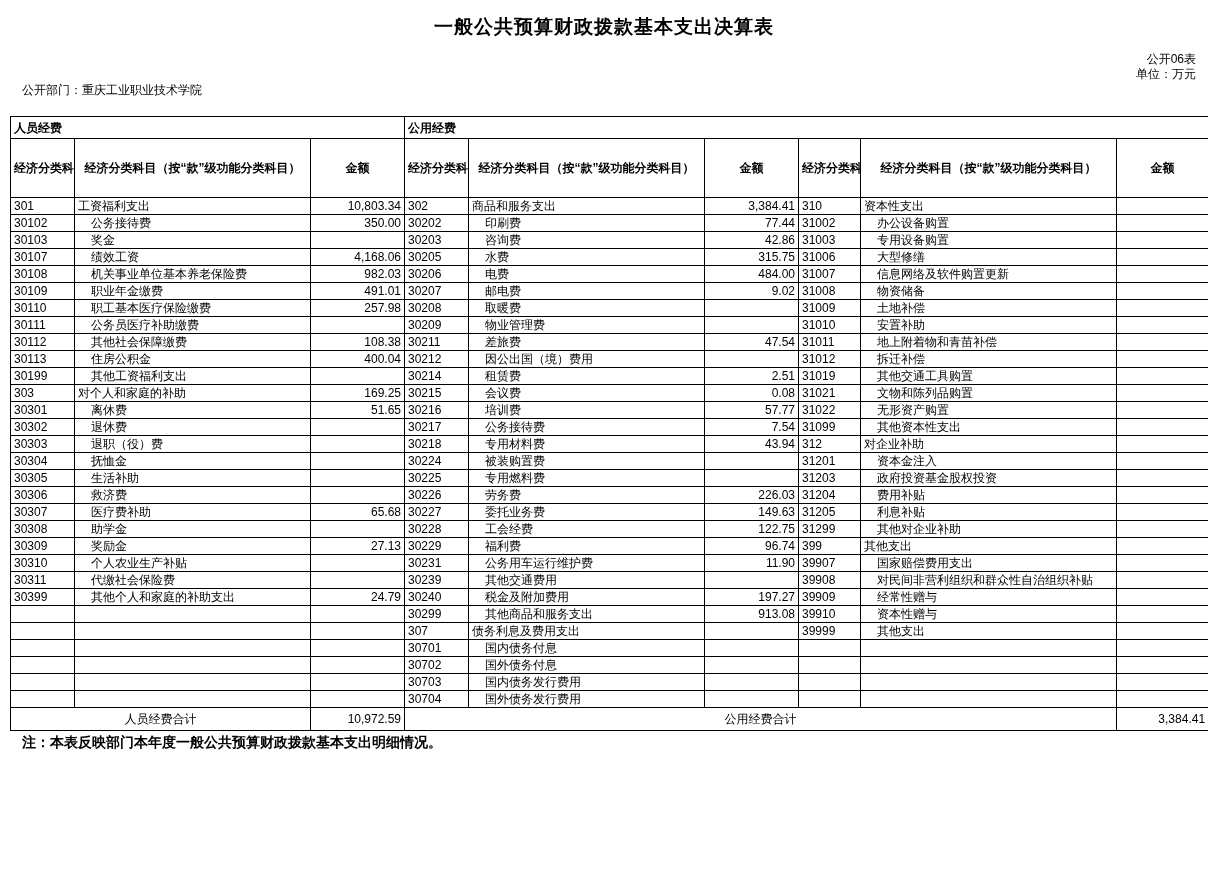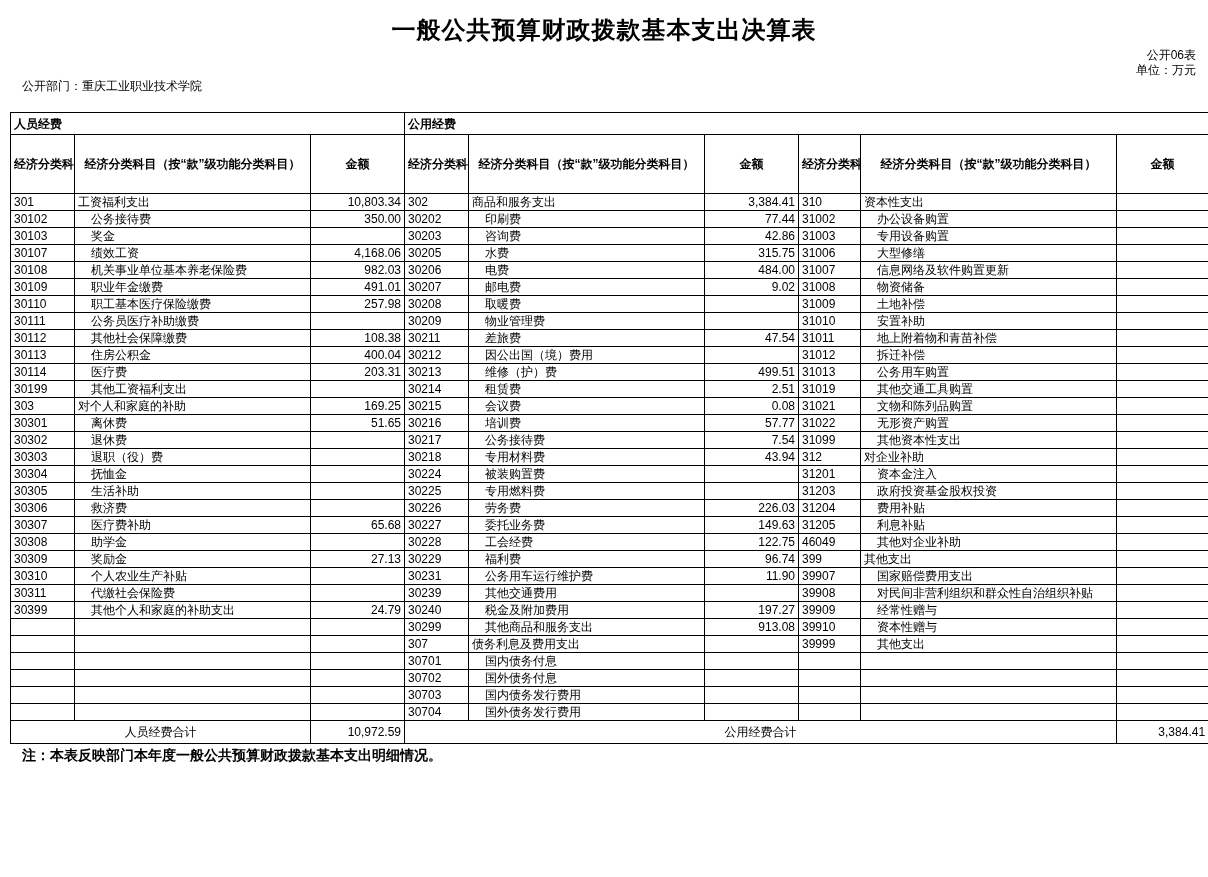--- a/index.html
+++ b/index.html
@@ -17,31 +17,31 @@
   }
   .page {
     width: 1208px;
     height: 877px;
     position: relative;
     box-sizing: border-box;
     padding: 0 10px;
   }
   .doc-title {
     text-align: center;
-    font-size: 24px;
+    font-size: 19px;
     font-weight: bold;
     letter-spacing: 1px;
     margin: 14px 0 2px 0;
   }
   .meta-right {
     text-align: right;
     font-size: 12px;
     line-height: 15px;
     margin-right: 2px;
-    margin-top: 2px;
+    margin-top: 12px;
   }
   .meta-left {
     font-size: 12px;
     line-height: 15px;
     margin-left: 12px;
     margin-top: 1px;
     margin-bottom: 18px;
   }
   table.main {
     border-collapse: collapse;
@@ -242,31 +242,20 @@
           <td class="name indent1">住房公积金</td>
           <td class="amt">400.04</td>
           <td class="code">30212</td>
           <td class="name indent1">因公出国（境）费用</td>
           <td class="amt"></td>
           <td class="code">31012</td>
           <td class="name indent1">拆迁补偿</td>
           <td class="amt"></td>
         </tr>
         <tr>
-          <td class="code">30114</td>
-          <td class="name indent1">医疗费</td>
-          <td class="amt">203.31</td>
-          <td class="code">30213</td>
-          <td class="name indent1">维修（护）费</td>
-          <td class="amt">499.51</td>
-          <td class="code">31013</td>
-          <td class="name indent1">公务用车购置</td>
-          <td class="amt"></td>
-        </tr>
-        <tr>
           <td class="code">30199</td>
           <td class="name indent1">其他工资福利支出</td>
           <td class="amt"></td>
           <td class="code">30214</td>
           <td class="name indent1">租赁费</td>
           <td class="amt">2.51</td>
           <td class="code">31019</td>
           <td class="name indent1">其他交通工具购置</td>
           <td class="amt"></td>
         </tr>
@@ -358,21 +347,21 @@
           <td class="name indent1">利息补贴</td>
           <td class="amt"></td>
         </tr>
         <tr>
           <td class="code">30308</td>
           <td class="name indent1">助学金</td>
           <td class="amt"></td>
           <td class="code">30228</td>
           <td class="name indent1">工会经费</td>
           <td class="amt">122.75</td>
-          <td class="code">46049</td>
+          <td class="code">31299</td>
           <td class="name indent1">其他对企业补助</td>
           <td class="amt"></td>
         </tr>
         <tr>
           <td class="code">30309</td>
           <td class="name indent1">奖励金</td>
           <td class="amt">27.13</td>
           <td class="code">30229</td>
           <td class="name indent1">福利费</td>
           <td class="amt">96.74</td>

